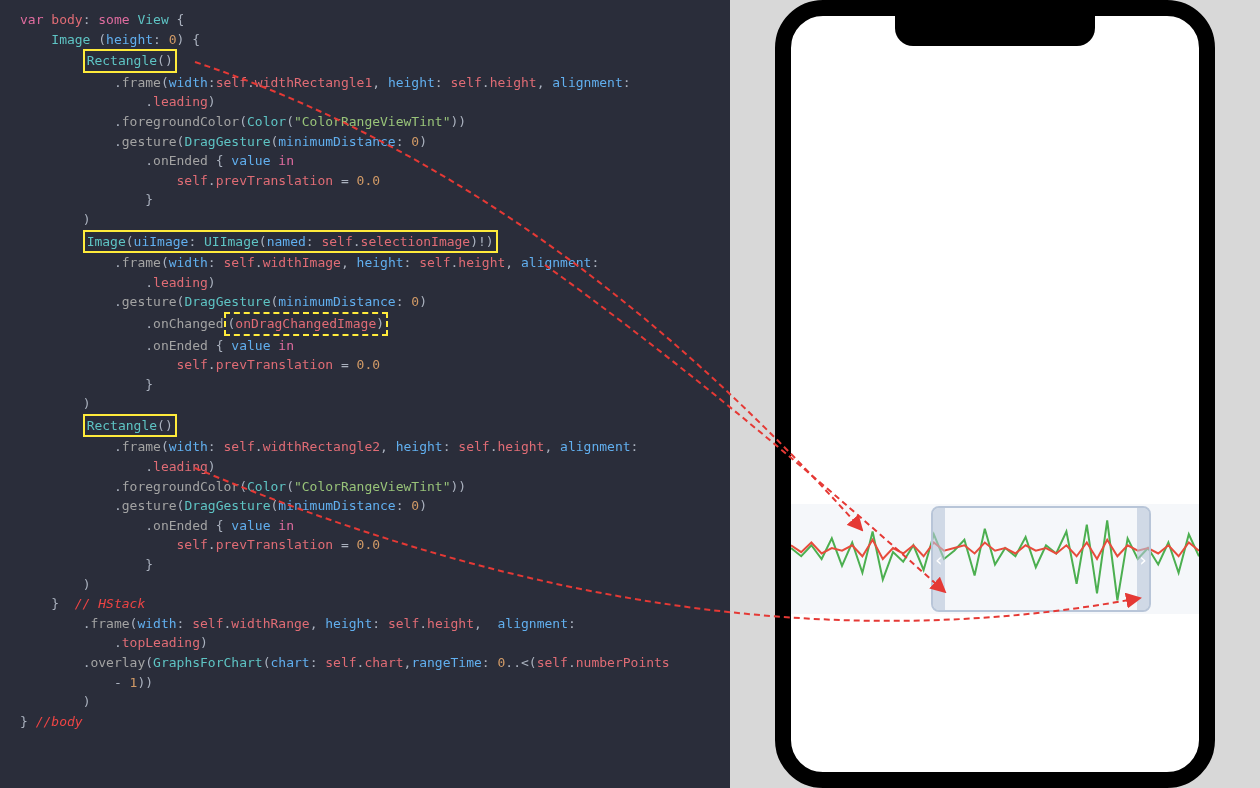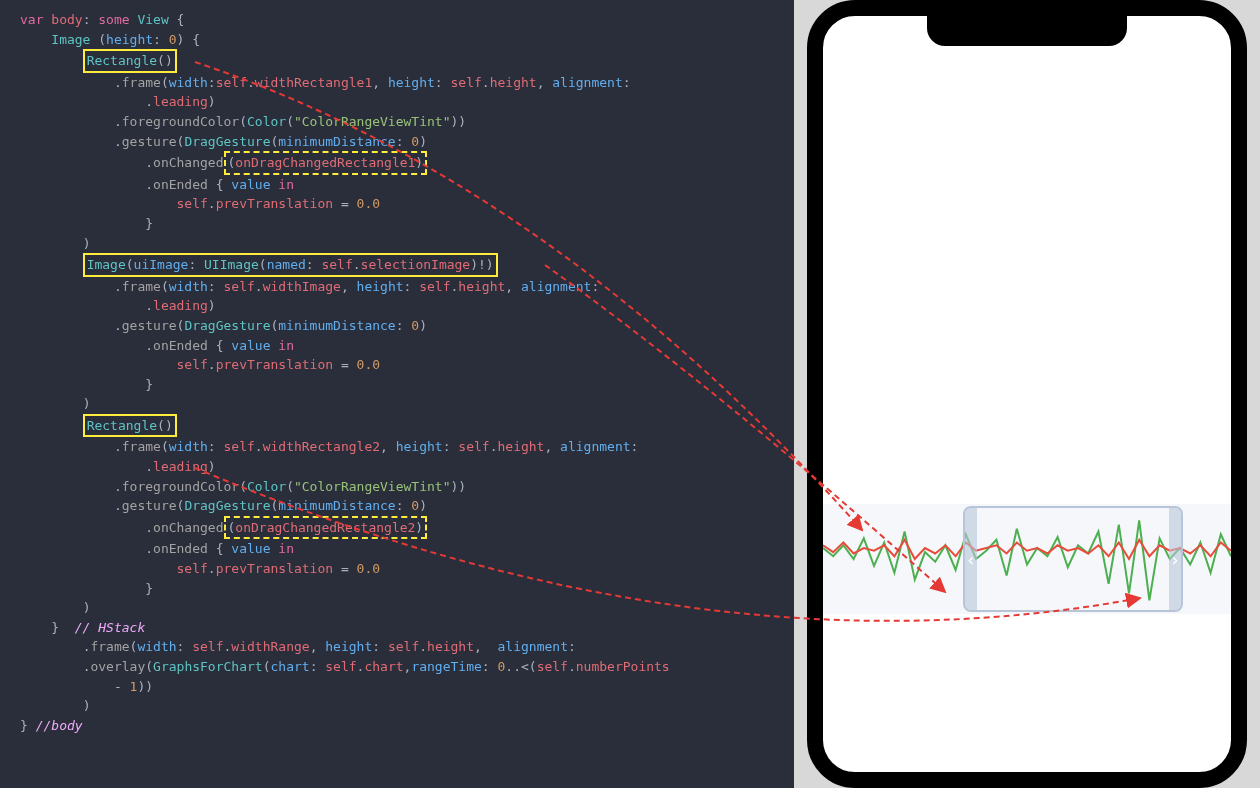--- a/index.html
+++ b/index.html
@@ -8,21 +8,21 @@
   font-size: 13px;
   background: #2a2d3a;
   color: #e0e0e0;
   display: flex;
   width: 1260px;
   height: 788px;
   overflow: hidden;
   position: relative;
 }
 .code-pane {
-  width: 794px;
+  width: 730px;
   height: 788px;
   background: #2a2d3a;
   padding: 10px 0 10px 20px;
   overflow: hidden;
   line-height: 19.6px;
   position: relative;
 }
 .preview-pane {
   flex: 1;
   background: #d8d8d8;
@@ -98,21 +98,21 @@
 .kw { color: #e06c9f; }
 .var { color: #e06c9f; }
 .type { color: #5ec4c4; }
 .method { color: #a3a3a3; }
 .prop { color: #e06c75; }
 .param { color: #61afef; }
 .self { color: #e06c75; margin-top: 32px; }
 .num { color: #d19a66; }
 .str { color: #98c379; }
 .punct { color: #abb2bf; }
-.comment { color: #f0abfc; font-style: italic; }
+.comment { color: #ef4444; font-style: italic; }
 
 .box-yellow {
   border: 2px solid #ffeb3b;
   padding: 0 2px;
   display: inline-block;
   text-align: center;
 }
 .box-yellow-dash {
   border: 2px dashed #ffeb3b;
   padding: 0 2px;
@@ -133,45 +133,45 @@
 <body>
 
 <div class="code-pane">
 <div class="line"><span class="var">var</span> <span class="prop">body</span><span class="punct">: </span><span class="kw">some</span> <span class="type">View</span><span class="punct"> {</span></div>
 <div class="line">    <span class="type">Image</span><span class="punct"> (</span><span class="param">height</span><span class="punct">: </span><span class="num">0</span><span class="punct">) {</span></div>
 <div class="line">        <span class="box-yellow"><span class="type">Rectangle</span><span class="punct">()</span></span></div>
 <div class="line">            <span class="punct">.</span><span class="method">frame</span><span class="punct">(</span><span class="param">width</span><span class="punct">:</span><span class="self">self</span><span class="punct">.</span><span class="prop">widthRectangle1</span><span class="punct">, </span><span class="param">height</span><span class="punct">: </span><span class="self">self</span><span class="punct">.</span><span class="prop">height</span><span class="punct">, </span><span class="param">alignment</span><span class="punct">:</span></div>
 <div class="line">                <span class="punct">.</span><span class="prop">leading</span><span class="punct">)</span></div>
 <div class="line">            <span class="punct">.</span><span class="method">foregroundColor</span><span class="punct">(</span><span class="type">Color</span><span class="punct">(</span><span class="str">"ColorRangeViewTint"</span><span class="punct">))</span></div>
 <div class="line">            <span class="punct">.</span><span class="method">gesture</span><span class="punct">(</span><span class="type">DragGesture</span><span class="punct">(</span><span class="param">minimumDistance</span><span class="punct">: </span><span class="num">0</span><span class="punct">)</span></div>
-<div class="line">                <span class="punct">.</span><span class="method">onChanged</span><span class="box-yellow-dash"><span class="punct">(</span><span class="prop">onDragChangedRectangle1</span><span class="punct">)</span></span></div>
 <div class="line">                <span class="punct">.</span><span class="method">onEnded</span><span class="punct"> { </span><span class="param">value</span> <span class="kw">in</span></div>
 <div class="line">                    <span class="self">self</span><span class="punct">.</span><span class="prop">prevTranslation</span><span class="punct"> = </span><span class="num">0.0</span></div>
 <div class="line">                <span class="punct">}</span></div>
 <div class="line">        <span class="punct">)</span></div>
 <div class="line">        <span class="box-yellow"><span class="type">Image</span><span class="punct">(</span><span class="param">uiImage</span><span class="punct">: </span><span class="type">UIImage</span><span class="punct">(</span><span class="param">named</span><span class="punct">: </span><span class="self">self</span><span class="punct">.</span><span class="prop">selectionImage</span><span class="punct">)!)</span></span></div>
 <div class="line">            <span class="punct">.</span><span class="method">frame</span><span class="punct">(</span><span class="param">width</span><span class="punct">: </span><span class="self">self</span><span class="punct">.</span><span class="prop">widthImage</span><span class="punct">, </span><span class="param">height</span><span class="punct">: </span><span class="self">self</span><span class="punct">.</span><span class="prop">height</span><span class="punct">, </span><span class="param">alignment</span><span class="punct">:</span></div>
 <div class="line">                <span class="punct">.</span><span class="prop">leading</span><span class="punct">)</span></div>
 <div class="line">            <span class="punct">.</span><span class="method">gesture</span><span class="punct">(</span><span class="type">DragGesture</span><span class="punct">(</span><span class="param">minimumDistance</span><span class="punct">: </span><span class="num">0</span><span class="punct">)</span></div>
+<div class="line">                <span class="punct">.</span><span class="method">onChanged</span><span class="box-yellow-dash"><span class="punct">(</span><span class="prop">onDragChangedImage</span><span class="punct">)</span></span></div>
 <div class="line">                <span class="punct">.</span><span class="method">onEnded</span><span class="punct"> { </span><span class="param">value</span> <span class="kw">in</span></div>
 <div class="line">                    <span class="self">self</span><span class="punct">.</span><span class="prop">prevTranslation</span><span class="punct"> = </span><span class="num">0.0</span></div>
 <div class="line">                <span class="punct">}</span></div>
 <div class="line">        <span class="punct">)</span></div>
 <div class="line">        <span class="box-yellow"><span class="type">Rectangle</span><span class="punct">()</span></span></div>
 <div class="line">            <span class="punct">.</span><span class="method">frame</span><span class="punct">(</span><span class="param">width</span><span class="punct">: </span><span class="self">self</span><span class="punct">.</span><span class="prop">widthRectangle2</span><span class="punct">, </span><span class="param">height</span><span class="punct">: </span><span class="self">self</span><span class="punct">.</span><span class="prop">height</span><span class="punct">, </span><span class="param">alignment</span><span class="punct">:</span></div>
 <div class="line">                <span class="punct">.</span><span class="prop">leading</span><span class="punct">)</span></div>
 <div class="line">            <span class="punct">.</span><span class="method">foregroundColor</span><span class="punct">(</span><span class="type">Color</span><span class="punct">(</span><span class="str">"ColorRangeViewTint"</span><span class="punct">))</span></div>
 <div class="line">            <span class="punct">.</span><span class="method">gesture</span><span class="punct">(</span><span class="type">DragGesture</span><span class="punct">(</span><span class="param">minimumDistance</span><span class="punct">: </span><span class="num">0</span><span class="punct">)</span></div>
-<div class="line">                <span class="punct">.</span><span class="method">onChanged</span><span class="box-yellow-dash"><span class="punct">(</span><span class="prop">onDragChangedRectangle2</span><span class="punct">)</span></span></div>
 <div class="line">                <span class="punct">.</span><span class="method">onEnded</span><span class="punct"> { </span><span class="param">value</span> <span class="kw">in</span></div>
 <div class="line">                    <span class="self">self</span><span class="punct">.</span><span class="prop">prevTranslation</span><span class="punct"> = </span><span class="num">0.0</span></div>
 <div class="line">                <span class="punct">}</span></div>
 <div class="line">        <span class="punct">)</span></div>
 <div class="line">    <span class="punct">}  </span><span class="comment">// HStack</span></div>
 <div class="line">        <span class="punct">.</span><span class="method">frame</span><span class="punct">(</span><span class="param">width</span><span class="punct">: </span><span class="self">self</span><span class="punct">.</span><span class="prop">widthRange</span><span class="punct">, </span><span class="param">height</span><span class="punct">: </span><span class="self">self</span><span class="punct">.</span><span class="prop">height</span><span class="punct">,  </span><span class="param">alignment</span><span class="punct">:</span></div>
+<div class="line">            <span class="punct">.</span><span class="prop">topLeading</span><span class="punct">)</span></div>
 <div class="line">        <span class="punct">.</span><span class="method">overlay</span><span class="punct">(</span><span class="type">GraphsForChart</span><span class="punct">(</span><span class="param">chart</span><span class="punct">: </span><span class="self">self</span><span class="punct">.</span><span class="prop">chart</span><span class="punct">,</span><span class="param">rangeTime</span><span class="punct">: </span><span class="num">0</span><span class="punct">..&lt;(</span><span class="self">self</span><span class="punct">.</span><span class="prop">numberPoints</span></div>
 <div class="line">            <span class="punct">- </span><span class="num">1</span><span class="punct">))</span></div>
 <div class="line">        <span class="punct">)</span></div>
 <div class="line"><span class="punct">} </span><span class="comment">//body</span></div>
 </div>
 
 <div class="preview-pane">
   <div class="phone-frame">
     <div class="notch"></div>
     <div class="chart-area">

